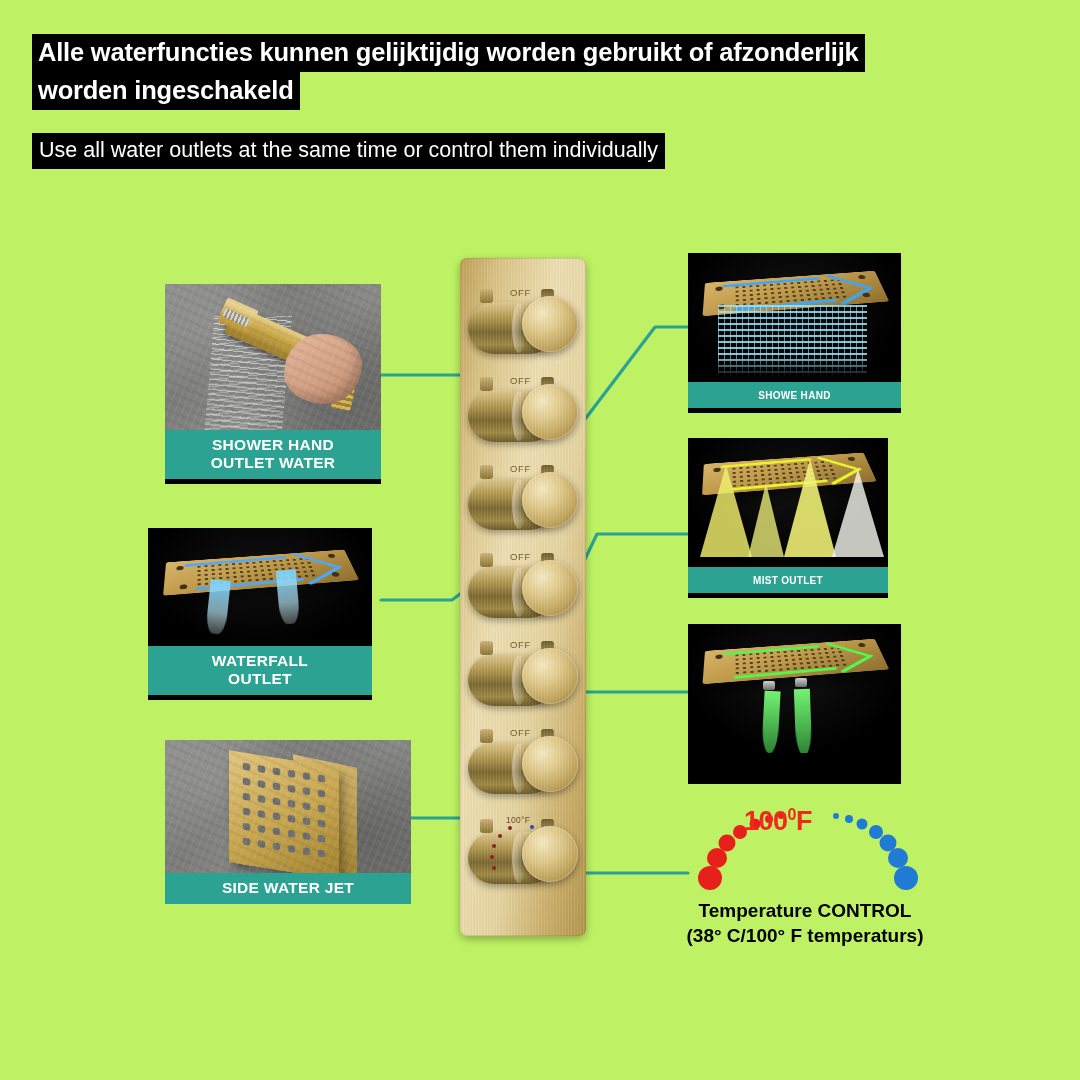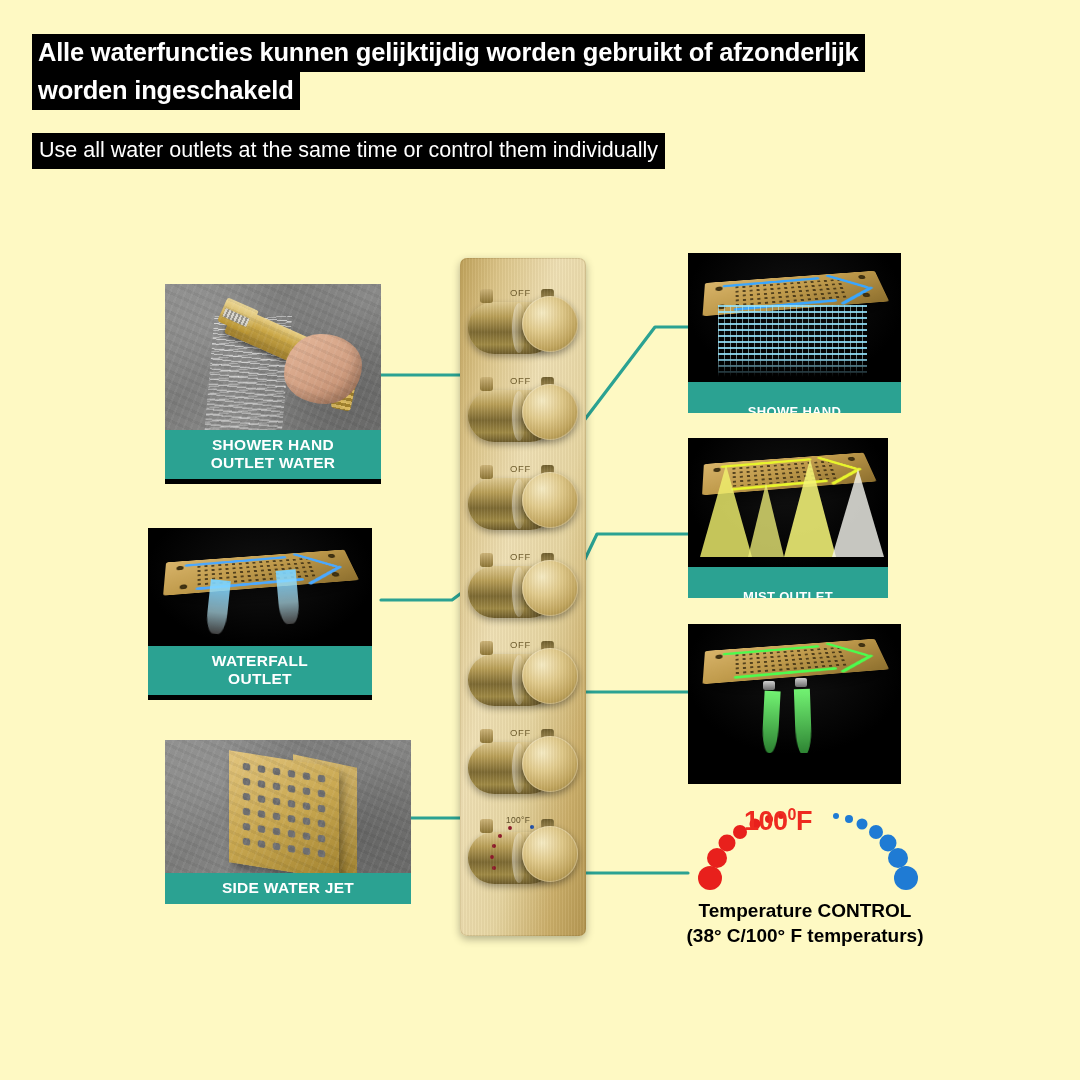--- a/index.html
+++ b/index.html
@@ -3,21 +3,21 @@
 <meta charset="utf-8">
 <title>Shower System Water Functions Infographic</title>
 <style>
   * { box-sizing: border-box; margin: 0; padding: 0; }
   html, body {
     width: 1080px; height: 1080px;
     background: #ffffff;
     font-family: "Liberation Sans", sans-serif;
     overflow: hidden;
   }
-  #canvas { position: relative; width: 1080px; height: 1080px; background: #fef9c3; }
+  #canvas { position: relative; width: 1080px; height: 1080px; background: #bef264; }
 
   
   .heading-wrap { position: absolute; left: 32px; top: 34px; width: 960px; }
   .heading-line {
     display: inline-block;
     background: #000;
     color: #fff;
     font-weight: bold;
     font-size: 25.5px;
     line-height: 31px;
@@ -42,21 +42,21 @@
     background: #2ba292;
     color: #ffffff;
     font-weight: bold;
     text-align: center;
     line-height: 1.16;
     letter-spacing: 0.3px;
     padding: 6px 2px 7px 2px;
     font-size: 15.5px;
     white-space: pre-line;
   }
-  .card.right .caption { font-size: 13px; padding: 22px 2px 6px 2px; }
+  .card.right .caption { font-size: 10px; padding: 8px 2px 6px 2px; }
 
   
   .scene-wall {
     width: 100%; height: 100%;
     background:
       radial-gradient(circle at 22% 28%, rgba(255,255,255,.12), transparent 42%),
       radial-gradient(circle at 78% 70%, rgba(0,0,0,.22), transparent 48%),
       linear-gradient(135deg, #8d8d8c 0%, #7c7c7b 35%, #8a8a89 60%, #747473 100%);
     position: relative;
   }

